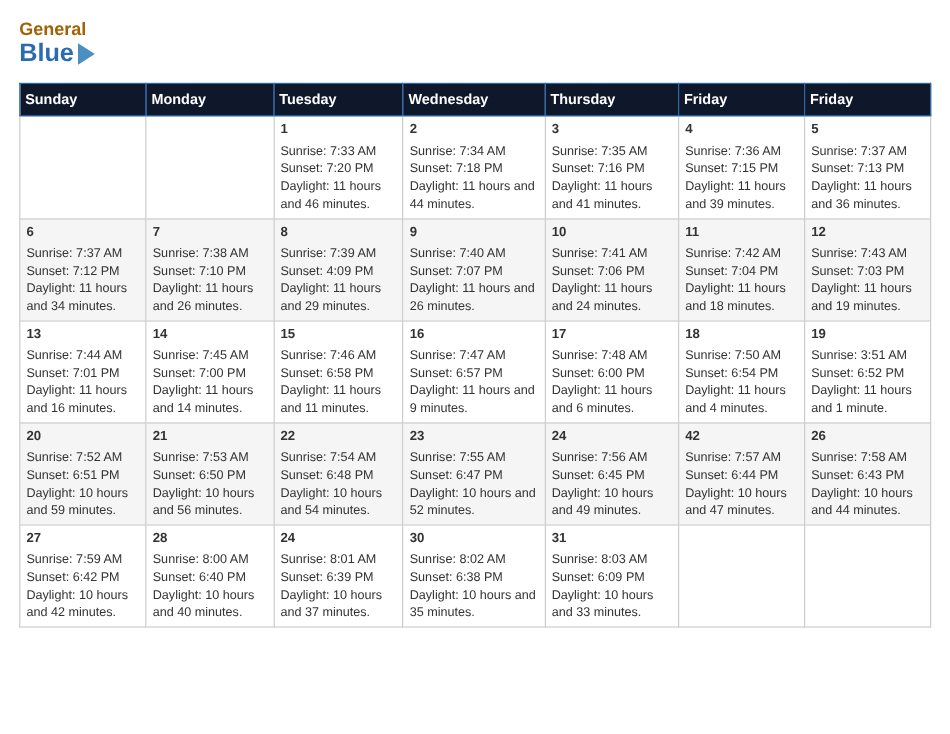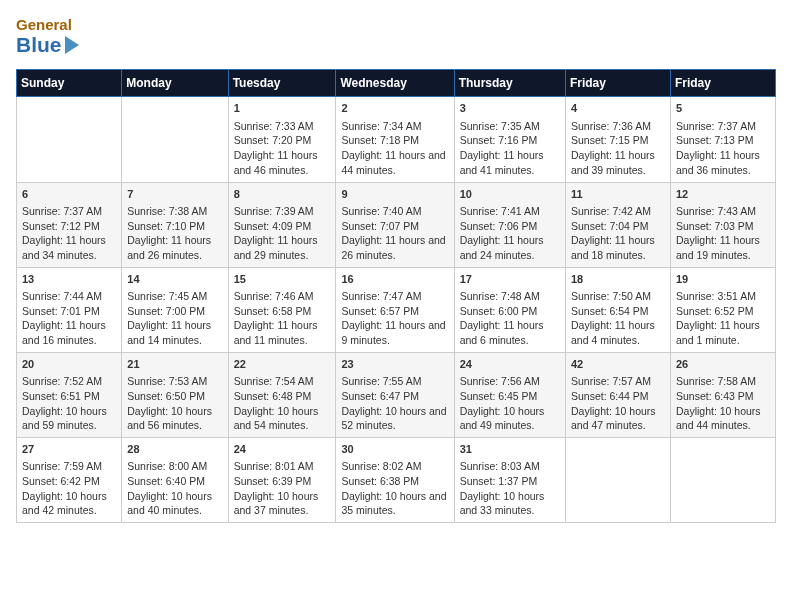--- a/index.html
+++ b/index.html
@@ -292,20 +292,20 @@
         </td>
         <td>
           <span class="day-num">30</span>
           <div>Sunrise: 8:02 AM</div>
           <div>Sunset: 6:38 PM</div>
           <div>Daylight: 10 hours and 35 minutes.</div>
         </td>
         <td>
           <span class="day-num">31</span>
           <div>Sunrise: 8:03 AM</div>
-          <div>Sunset: 1:37 PM</div>
+          <div>Sunset: 6:09 PM</div>
           <div>Daylight: 10 hours and 33 minutes.</div>
         </td>
         <td class="empty"></td>
         <td class="empty"></td>
       </tr>
     </tbody>
 </table>
 
 </body></html>

